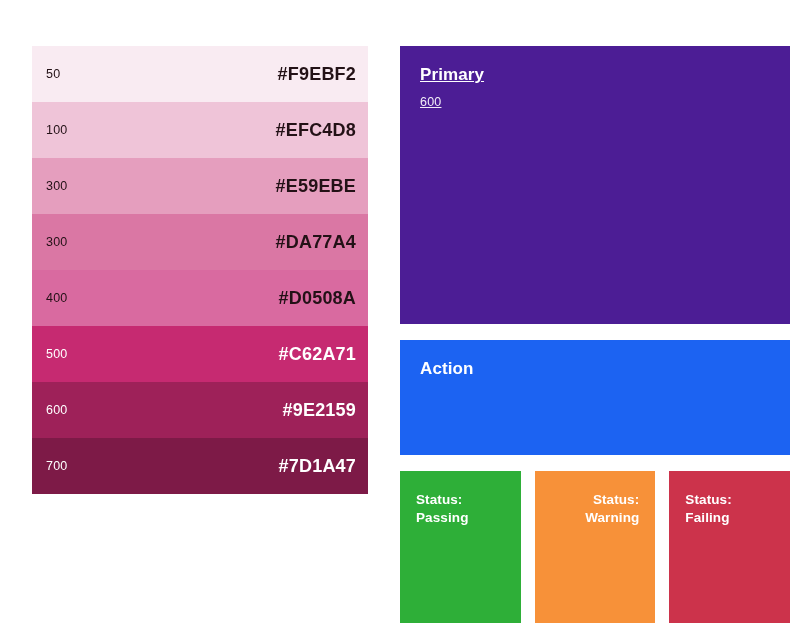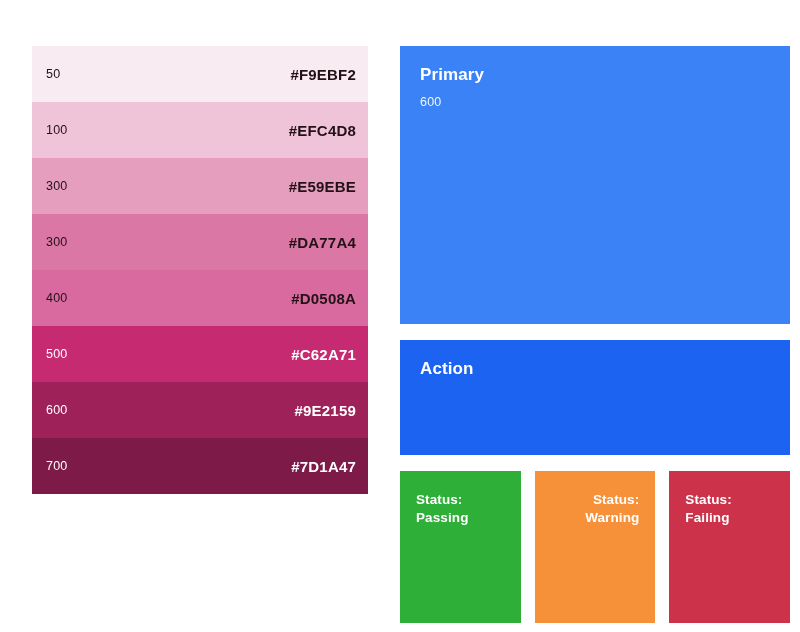--- a/index.html
+++ b/index.html
@@ -41,21 +41,21 @@
     box-sizing: border-box;
     padding: 0 12px 0 14px;
   }
   .scale-step {
     font-size: 12.5px;
     font-weight: 400;
     letter-spacing: 0.2px;
     line-height: 1;
   }
   .scale-hex {
-    font-size: 15px;
+    font-size: 18px;
     font-weight: 700;
     letter-spacing: 0.2px;
     line-height: 1;
     text-align: center;
   }
 
   
   .samples {
     flex: 1 1 auto;
     display: flex;
@@ -142,21 +142,21 @@
       <span class="scale-hex">#9E2159</span>
     </div>
     <div class="scale-row" style="background: rgb(125, 26, 71); color: rgb(255, 255, 255);">
       <span class="scale-step">700</span>
       <span class="scale-hex">#7D1A47</span>
     </div>
   </div>
 
   <div class="samples">
 
-    <div class="card card-primary" style="background: #3b82f6; color: rgb(255, 255, 255);">
+    <div class="card card-primary" style="background: #4c1d95; color: rgb(255, 255, 255); text-decoration: underline;">
       <div class="card-title">Primary</div>
       <div class="card-sub">600</div>
     </div>
 
     <div class="card card-action" style="background: rgb(28, 99, 242); color: rgb(255, 255, 255);">
       <div class="card-title">Action</div>
     </div>
 
     <div class="status-row">
       <div class="card card-status" style="background: rgb(46, 175, 56); color: rgb(255, 255, 255);">

